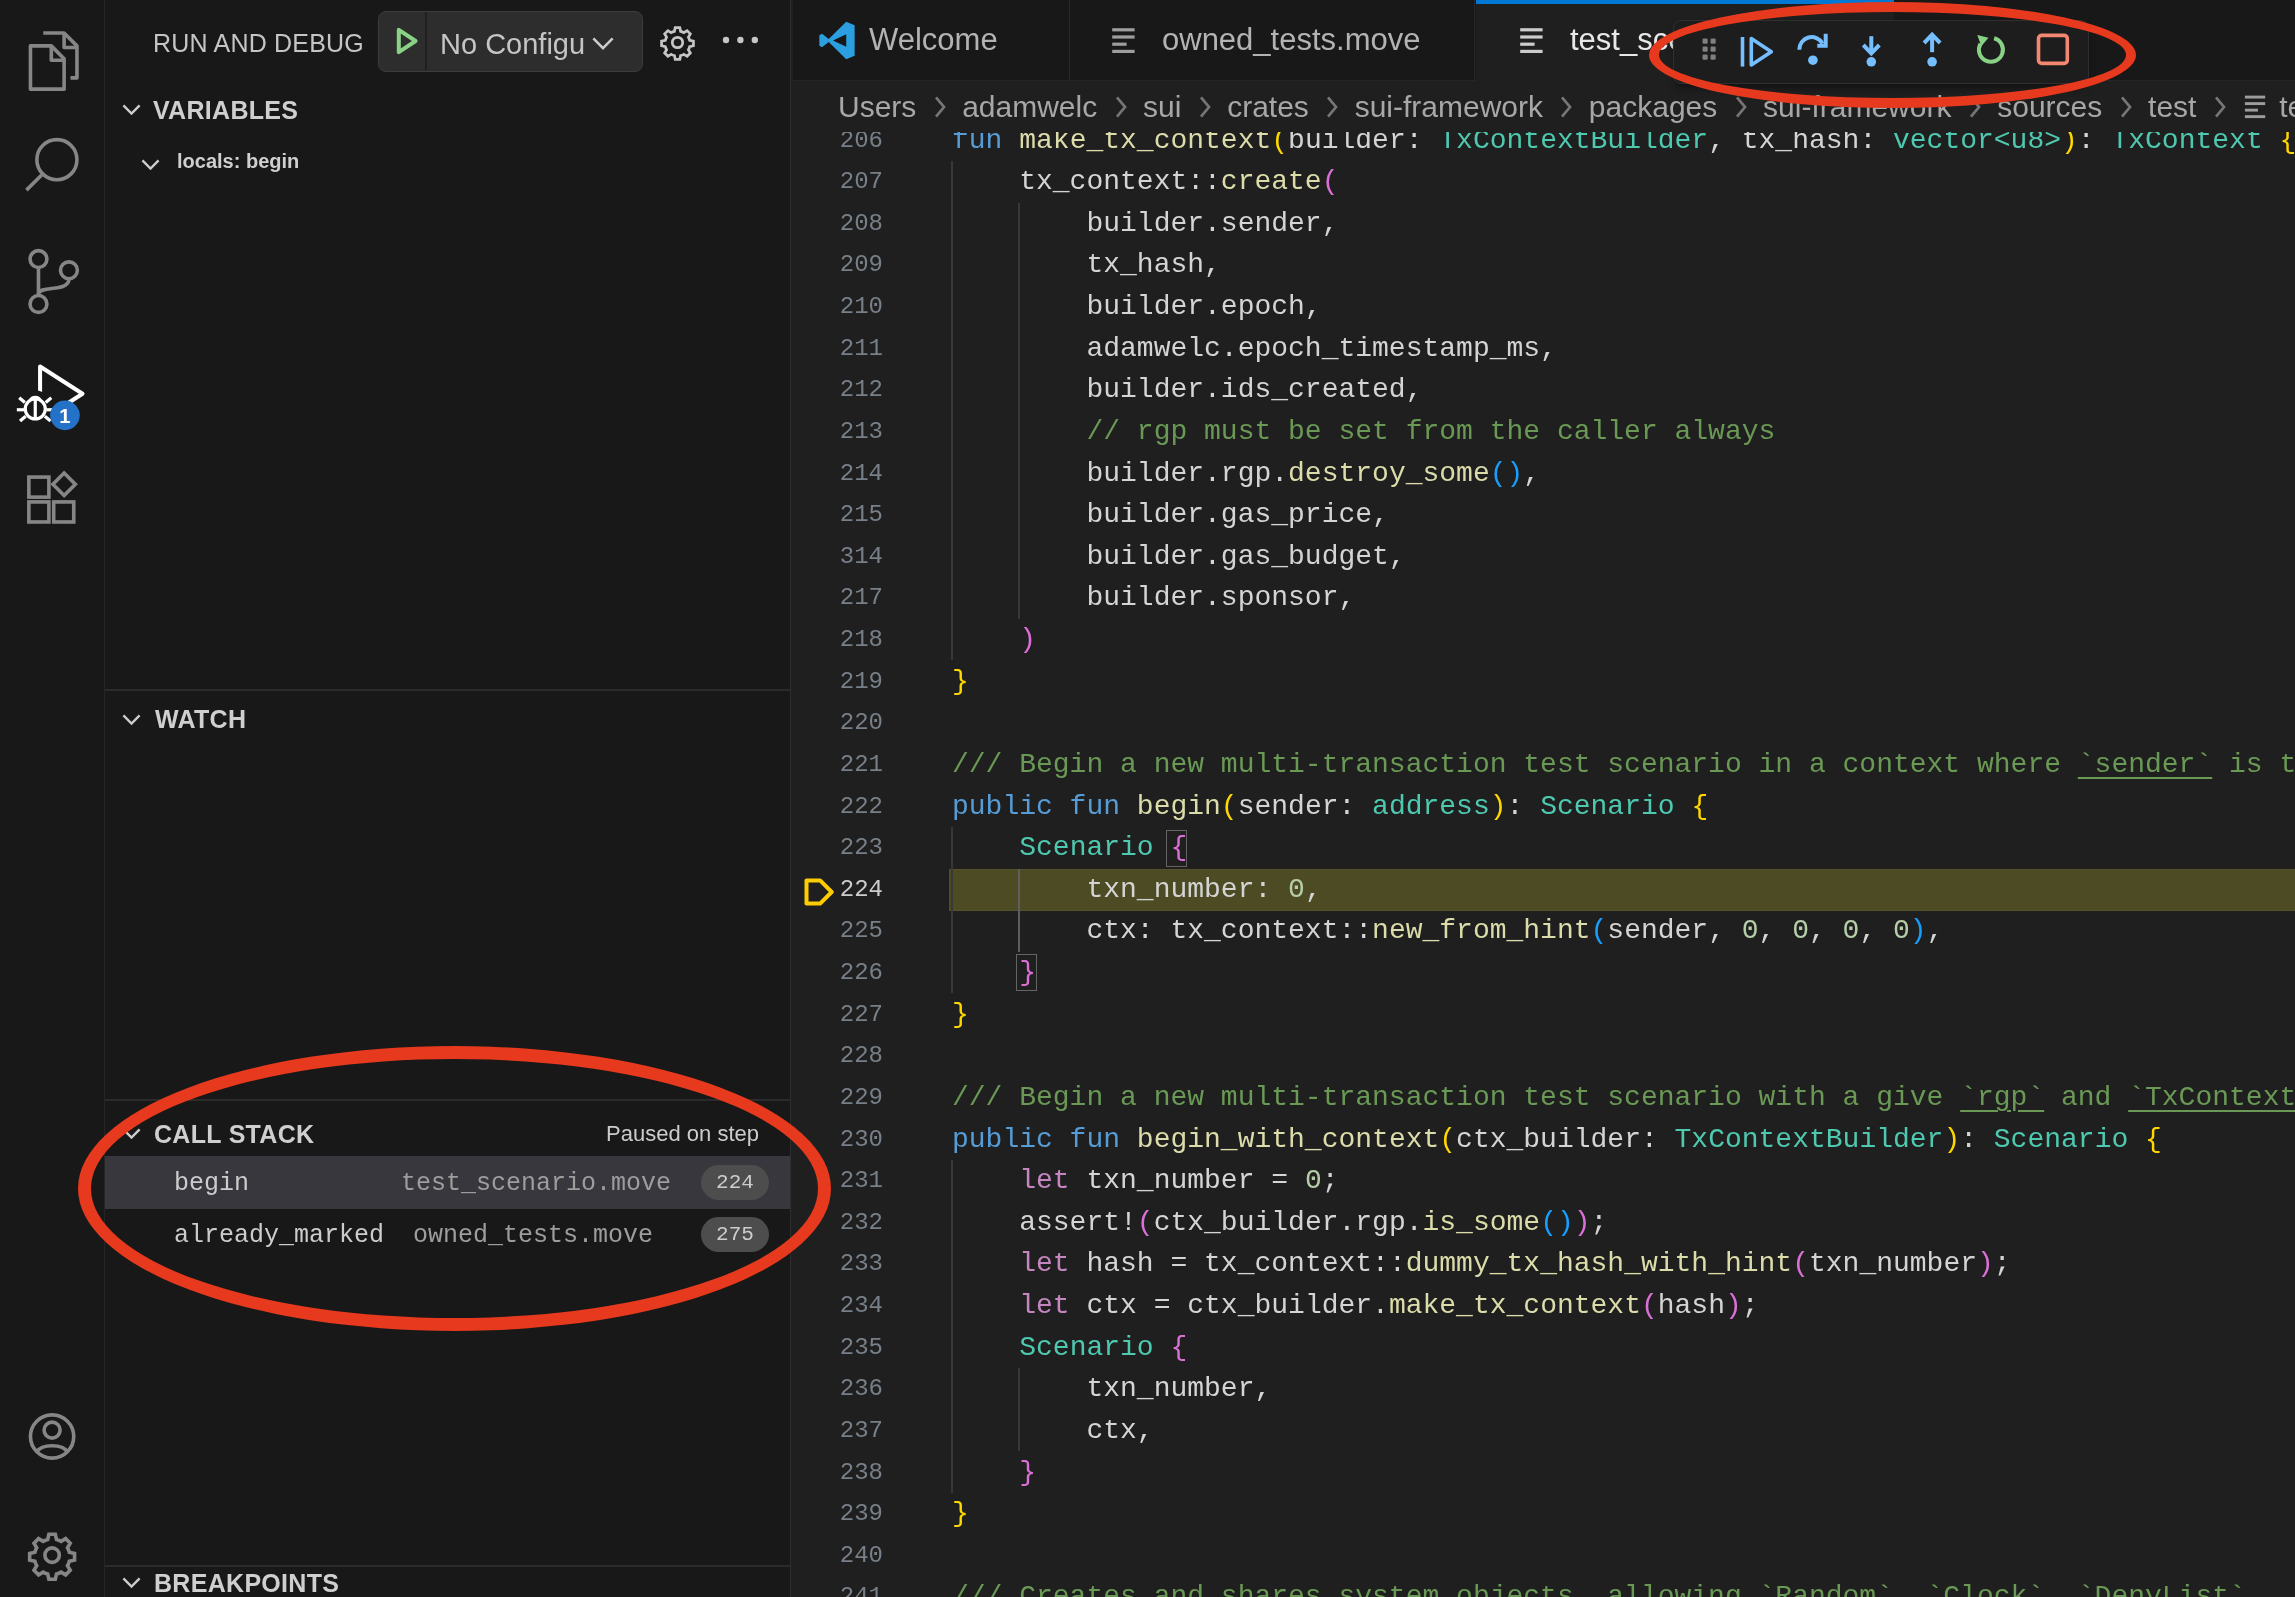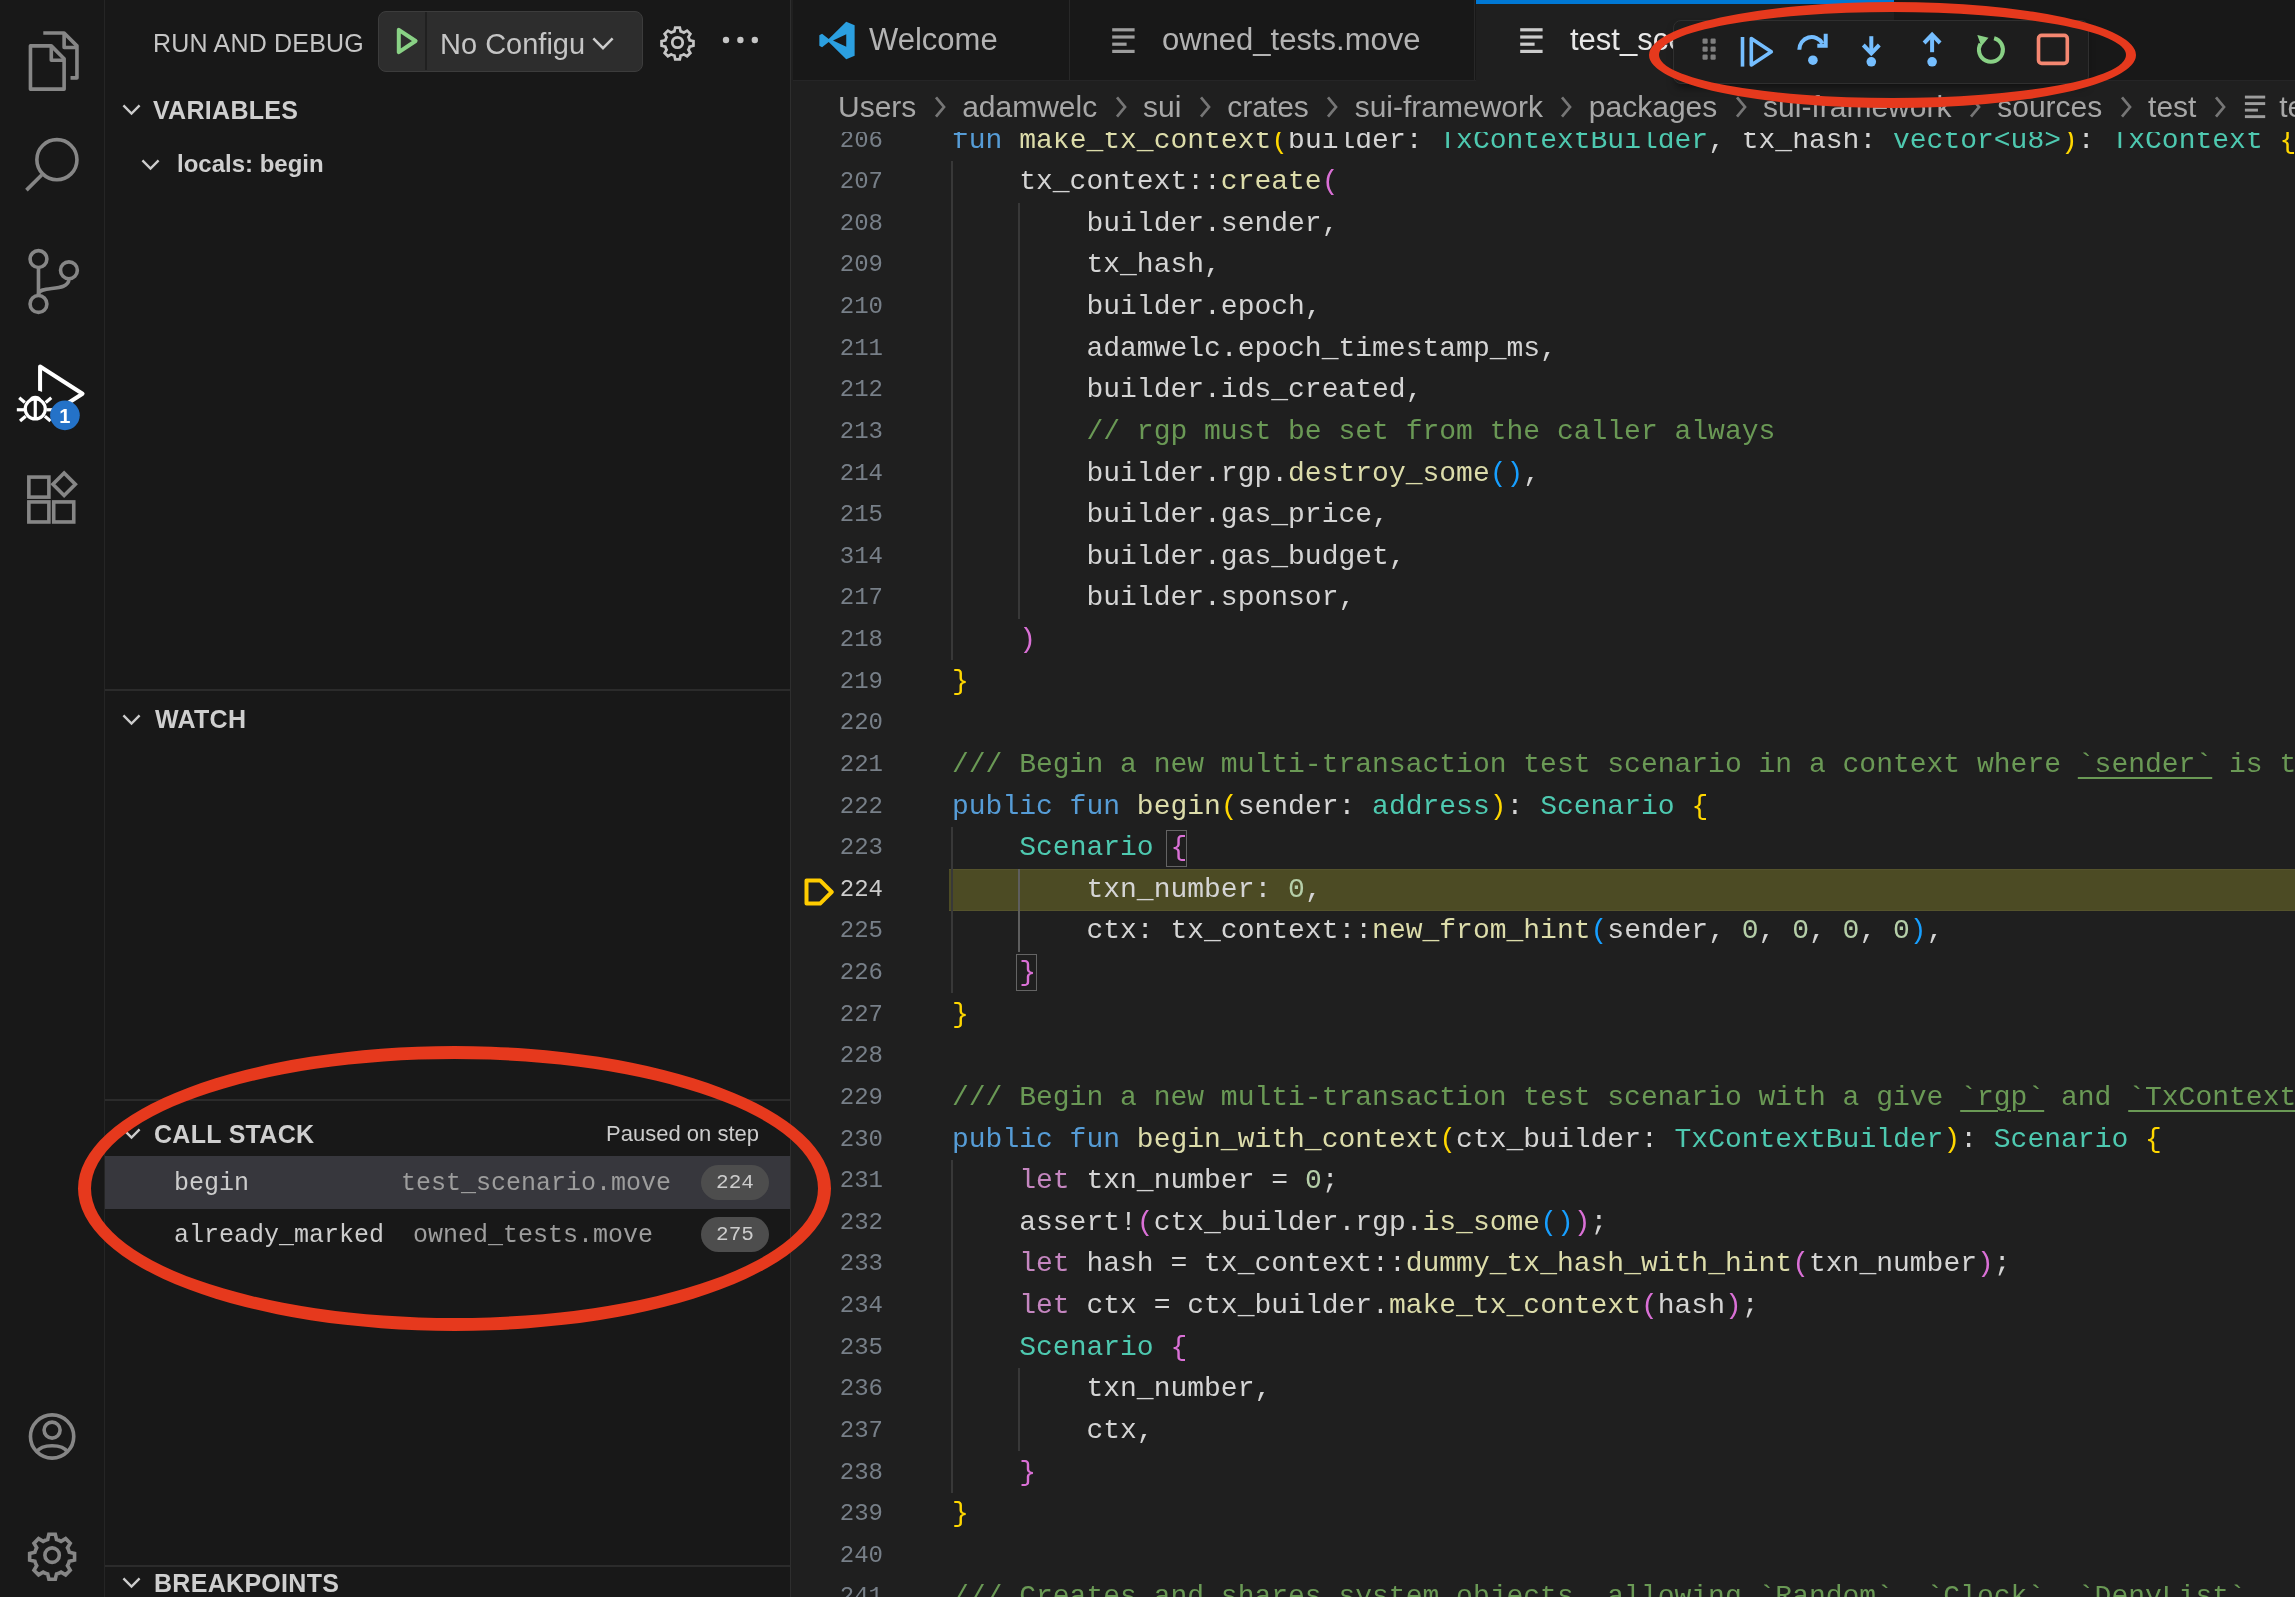--- a/index.html
+++ b/index.html
@@ -280,21 +280,21 @@
           <circle cx="46" cy="10" r="4"></circle>
         </g>
       </svg>
       <svg class="chev" style="left:16px;top:99px" width="21" height="21" viewBox="0 0 26 26">
         <path d="M3 8 L13 18 L23 8" stroke="#cccccc" stroke-width="3" fill="none"></path>
       </svg>
       <div class="hdr" style="left:48px;top:96px">VARIABLES</div>
       <svg class="chev" style="left:35px;top:154px" width="21" height="21" viewBox="0 0 26 26">
         <path d="M3 8 L13 18 L23 8" stroke="#cccccc" stroke-width="3" fill="none"></path>
       </svg>
-      <div class="hdr" style="left:72px;top:150px;font-size:24px;letter-spacing:0">locals: begin</div>
+      <div class="hdr" style="left:72px;top:150px;font-size:20px;letter-spacing:0">locals: begin</div>
       <div class="sep" style="top:689px"></div>
       <svg class="chev" style="left:16px;top:709px" width="21" height="21" viewBox="0 0 26 26">
         <path d="M3 8 L13 18 L23 8" stroke="#cccccc" stroke-width="3" fill="none"></path>
       </svg>
       <div class="hdr" style="left:50px;top:705px">WATCH</div>
       <div class="sep" style="top:1099px"></div>
       <svg class="chev" style="left:16px;top:1123px" width="21" height="21" viewBox="0 0 26 26">
         <path d="M3 8 L13 18 L23 8" stroke="#cccccc" stroke-width="3" fill="none"></path>
       </svg>
       <div class="hdr" style="left:49px;top:1120px">CALL STACK</div>

